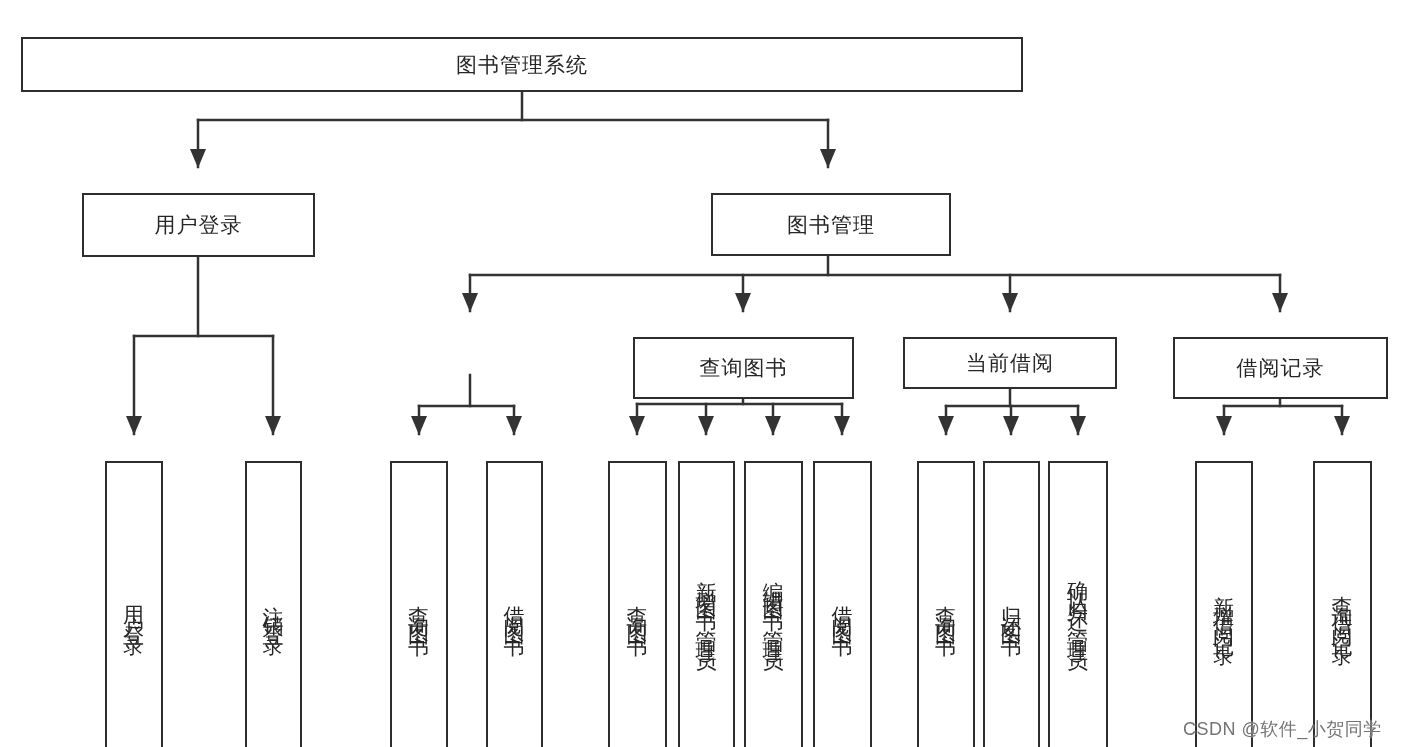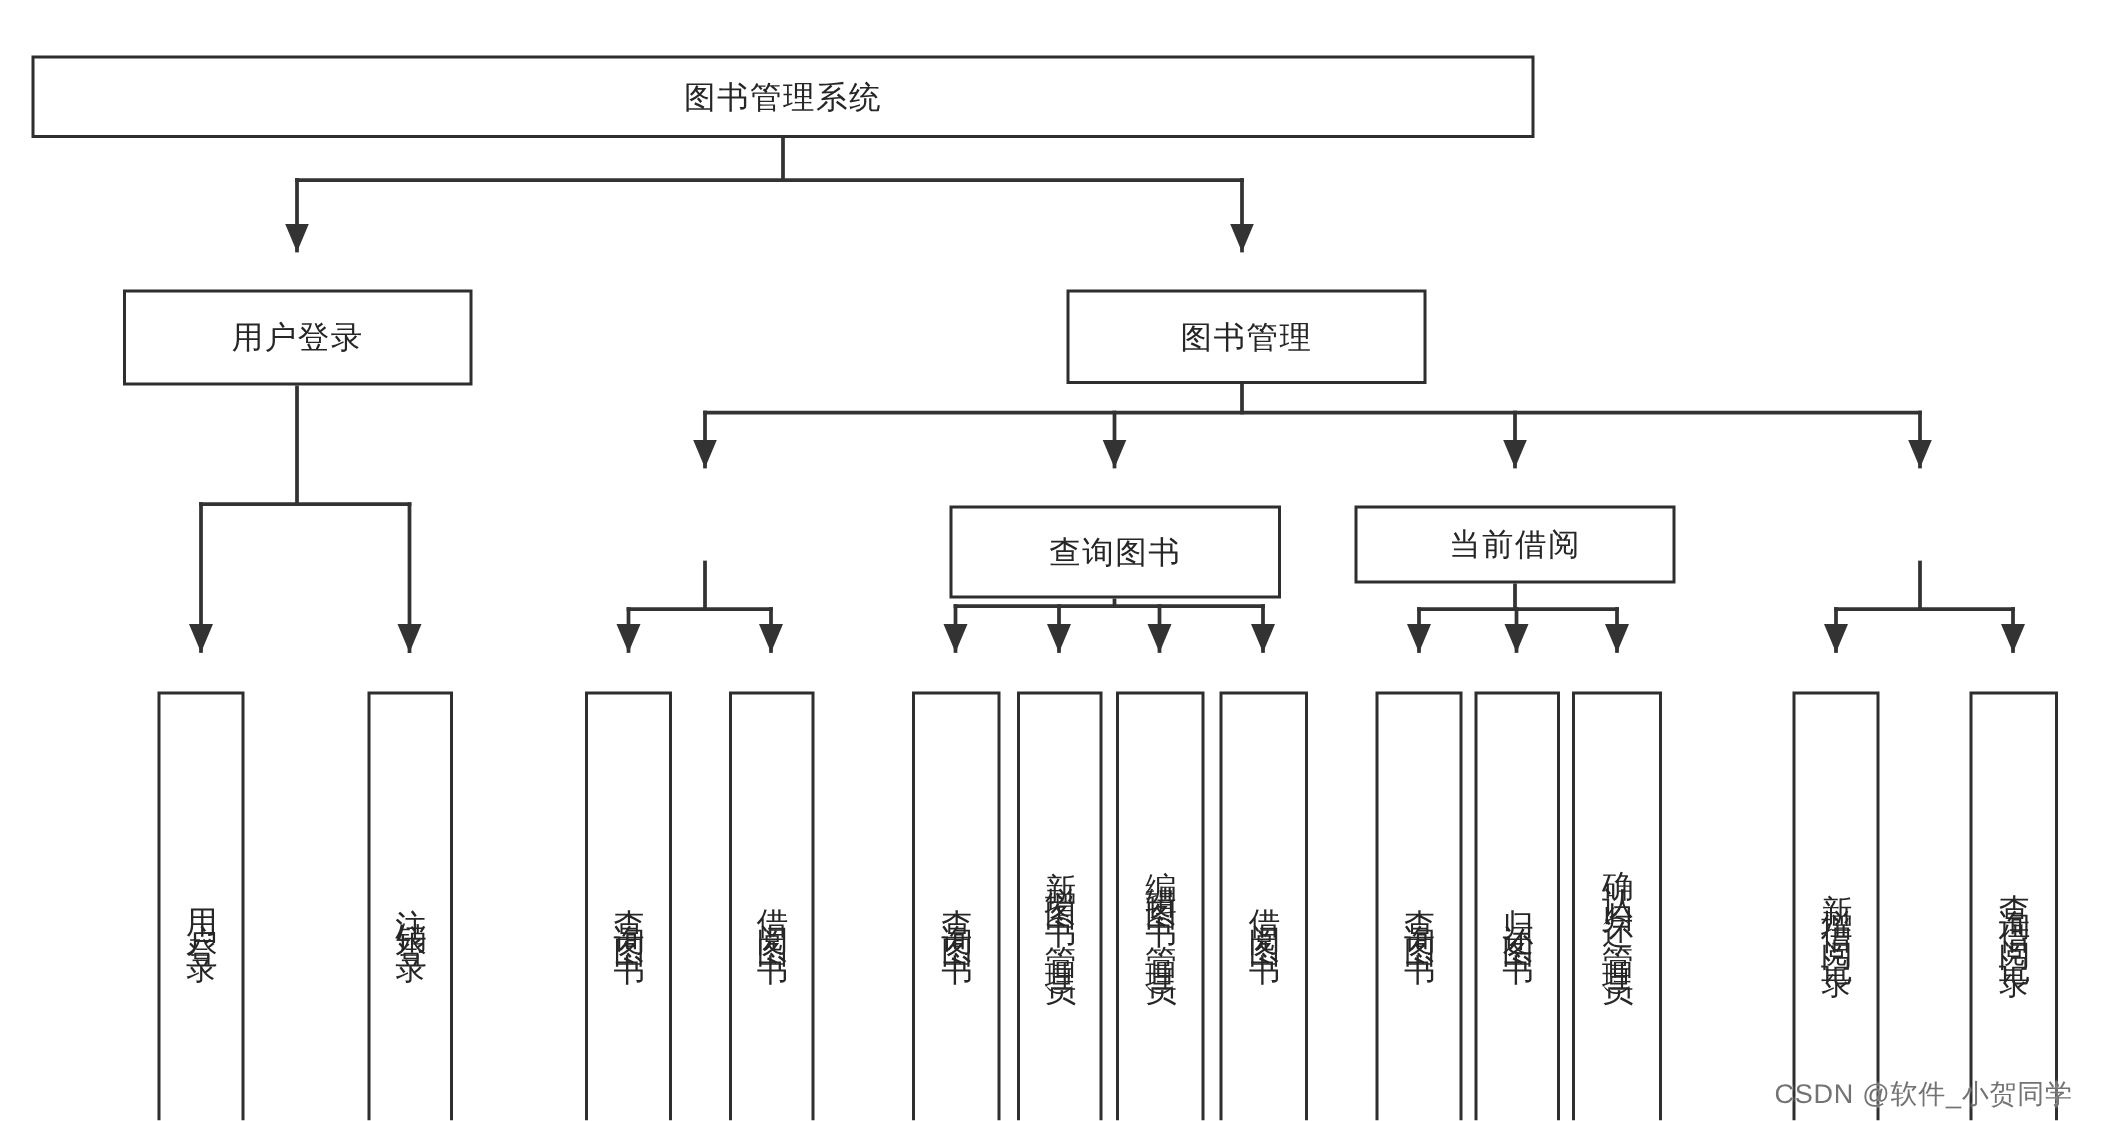--- a/index.html
+++ b/index.html
@@ -105,20 +105,23 @@
   <div class="node h-node" style="left:711px;top:169px;width:240px;height:63px;">
     <span>图书管理</span>
   </div>
 
   <div class="node h-node" style="left:633px;top:313px;width:221px;height:62px;">
     <span>查询图书</span>
   </div>
   <div class="node h-node" style="left:903px;top:313px;width:214px;height:52px;">
     <span>当前借阅</span>
   </div>
+  <div class="node h-node" style="left:1173px;top:313px;width:215px;height:62px;">
+    <span>借阅记录</span>
+  </div>
 
   <div class="node v-node" style="left:105px;top:437px;width:58px;height:296px;">
     <span class="v-label">用户登录</span>
   </div>
   <div class="node v-node" style="left:245px;top:437px;width:57px;height:296px;">
     <span class="v-label">注销登录</span>
   </div>
 
   <div class="node v-node" style="left:390px;top:437px;width:58px;height:296px;">
     <span class="v-label">查询图书</span>

